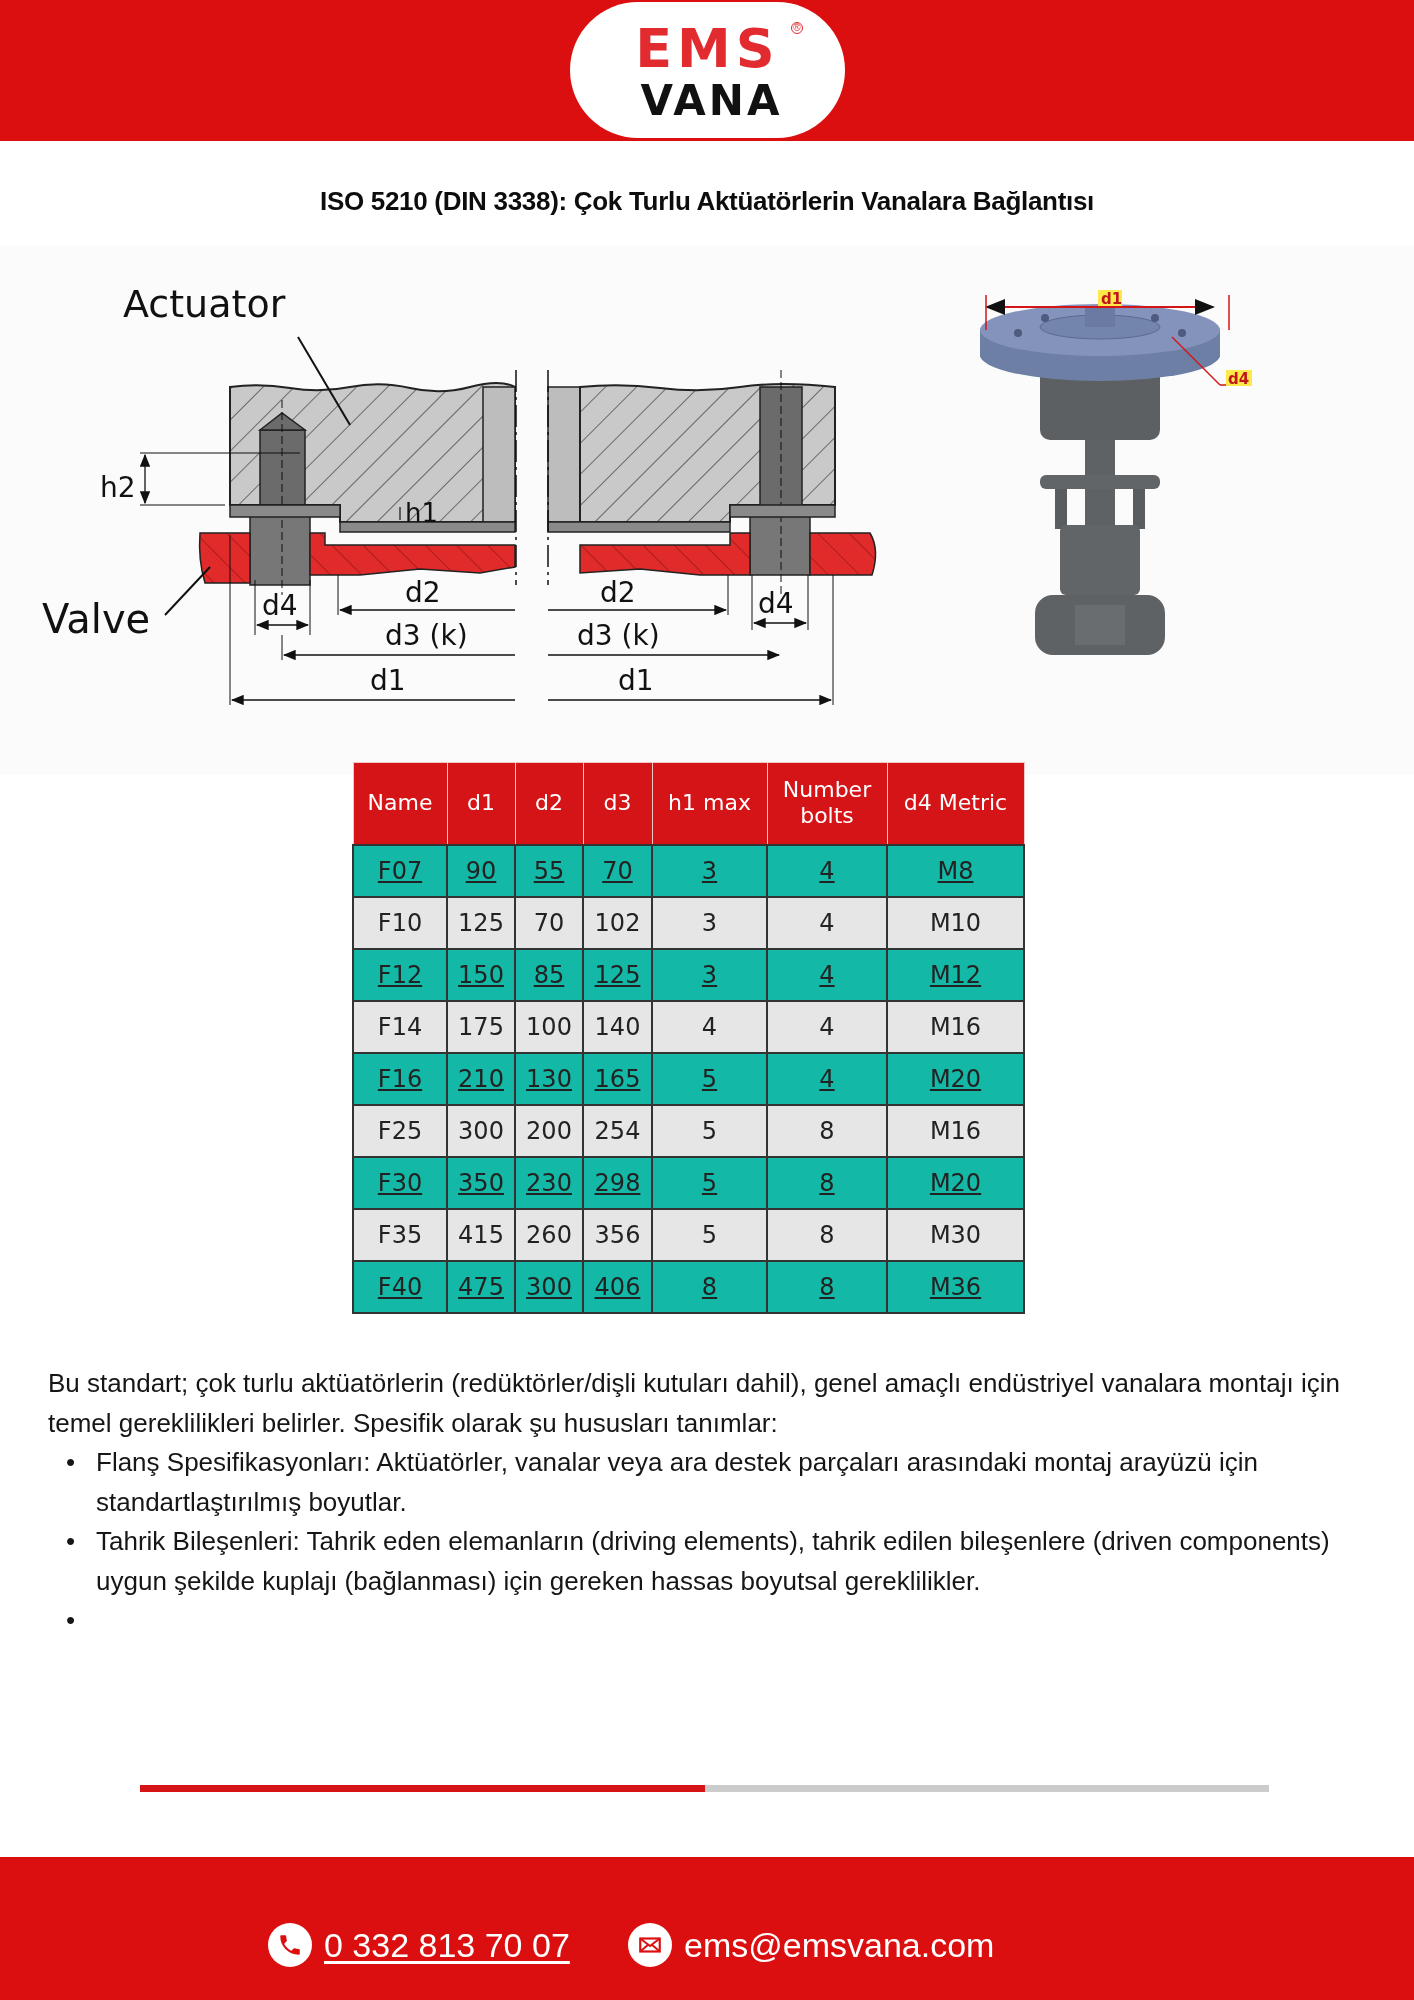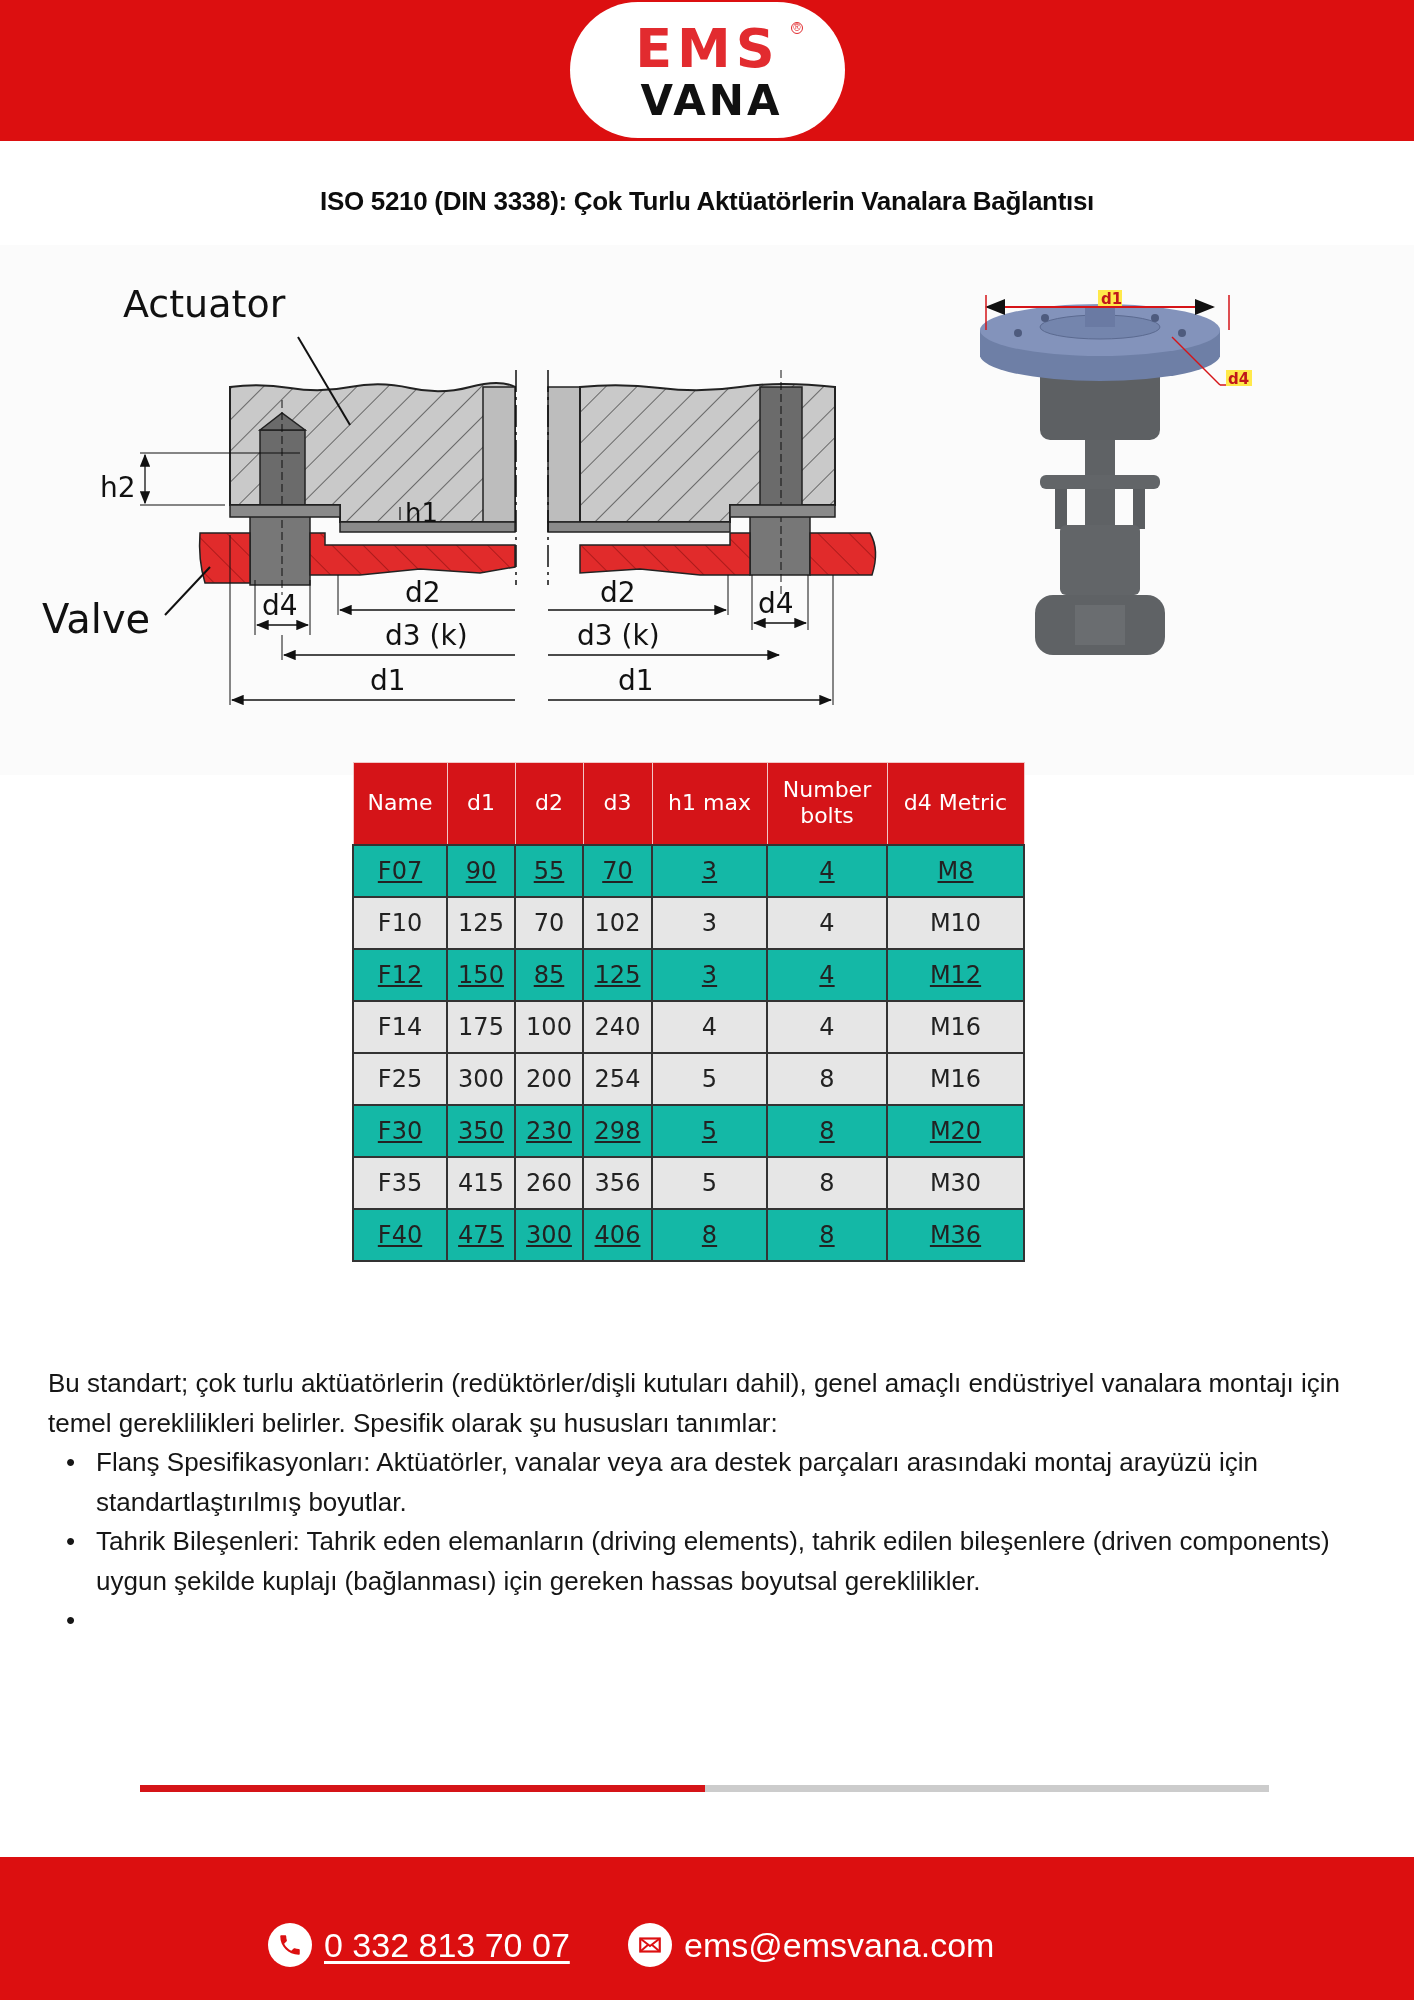--- a/index.html
+++ b/index.html
@@ -229,24 +229,33 @@
         <td>85</td>
         <td>125</td>
         <td>3</td>
         <td>4</td>
         <td>M12</td>
       </tr>
       <tr class="alt">
         <td>F14</td>
         <td>175</td>
         <td>100</td>
-        <td>240</td>
+        <td>140</td>
         <td>4</td>
         <td>4</td>
         <td>M16</td>
+      </tr>
+      <tr class="plain">
+        <td>F16</td>
+        <td>210</td>
+        <td>130</td>
+        <td>165</td>
+        <td>5</td>
+        <td>4</td>
+        <td>M20</td>
       </tr>
       <tr class="alt">
         <td>F25</td>
         <td>300</td>
         <td>200</td>
         <td>254</td>
         <td>5</td>
         <td>8</td>
         <td>M16</td>
       </tr>

